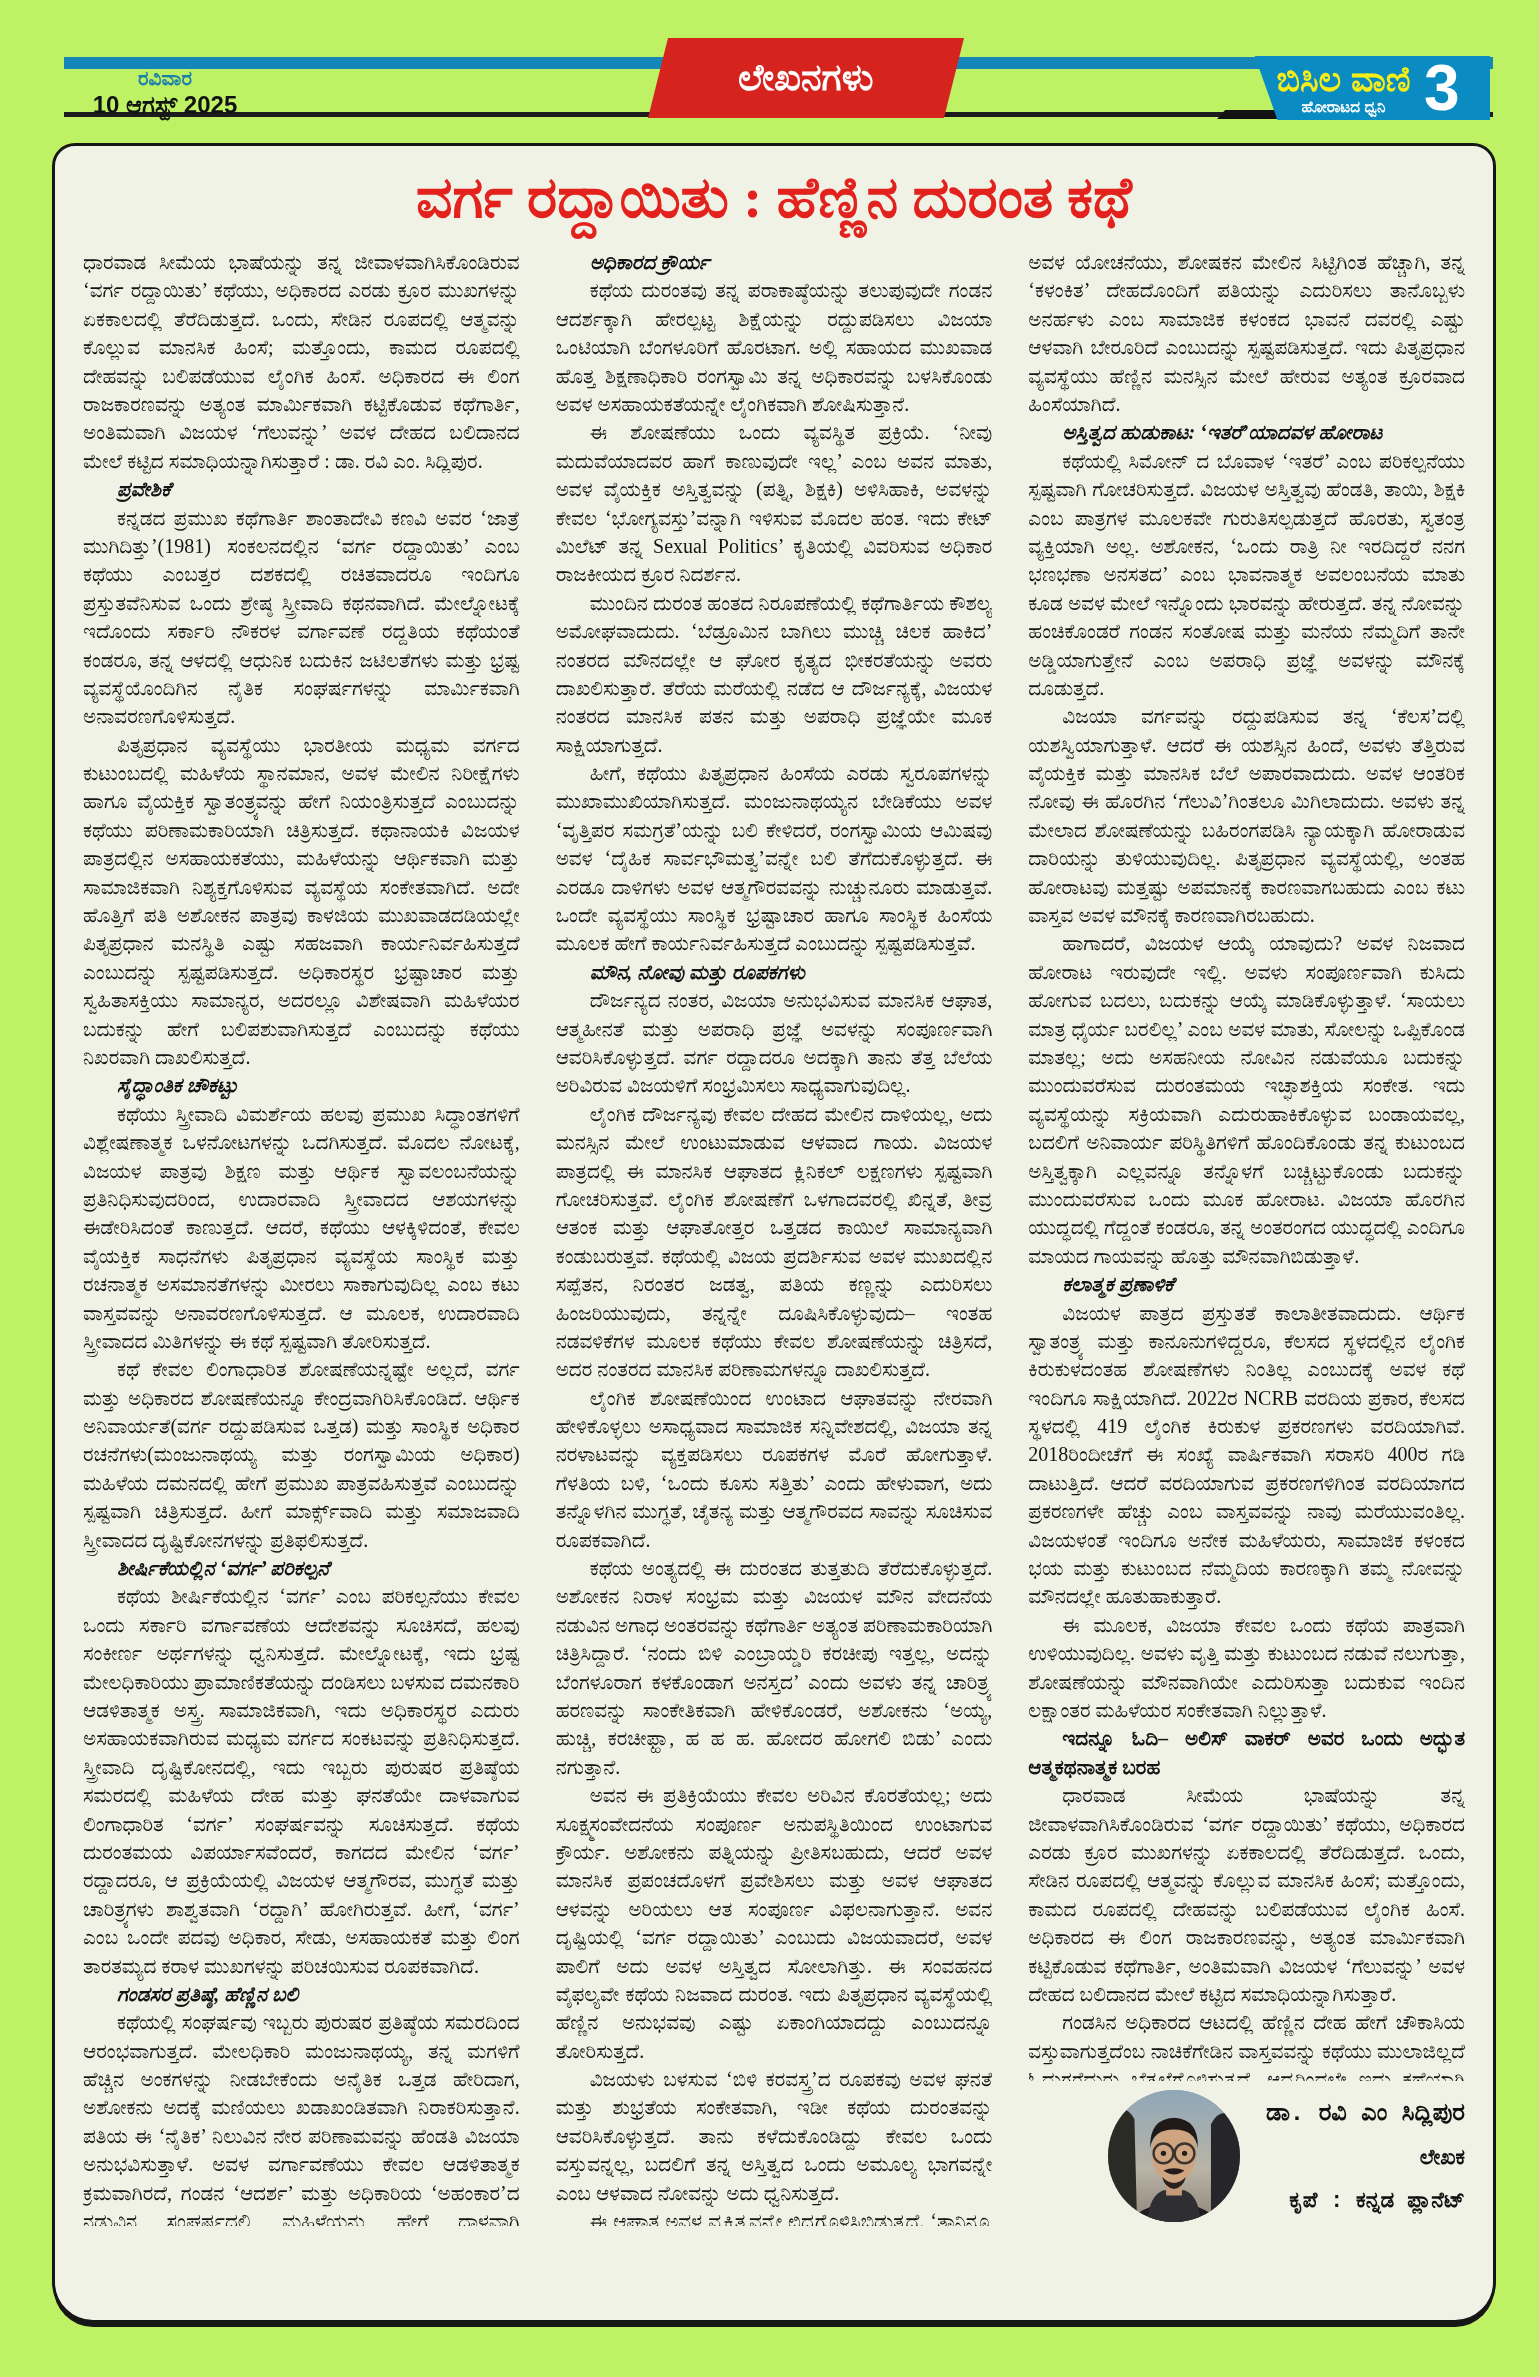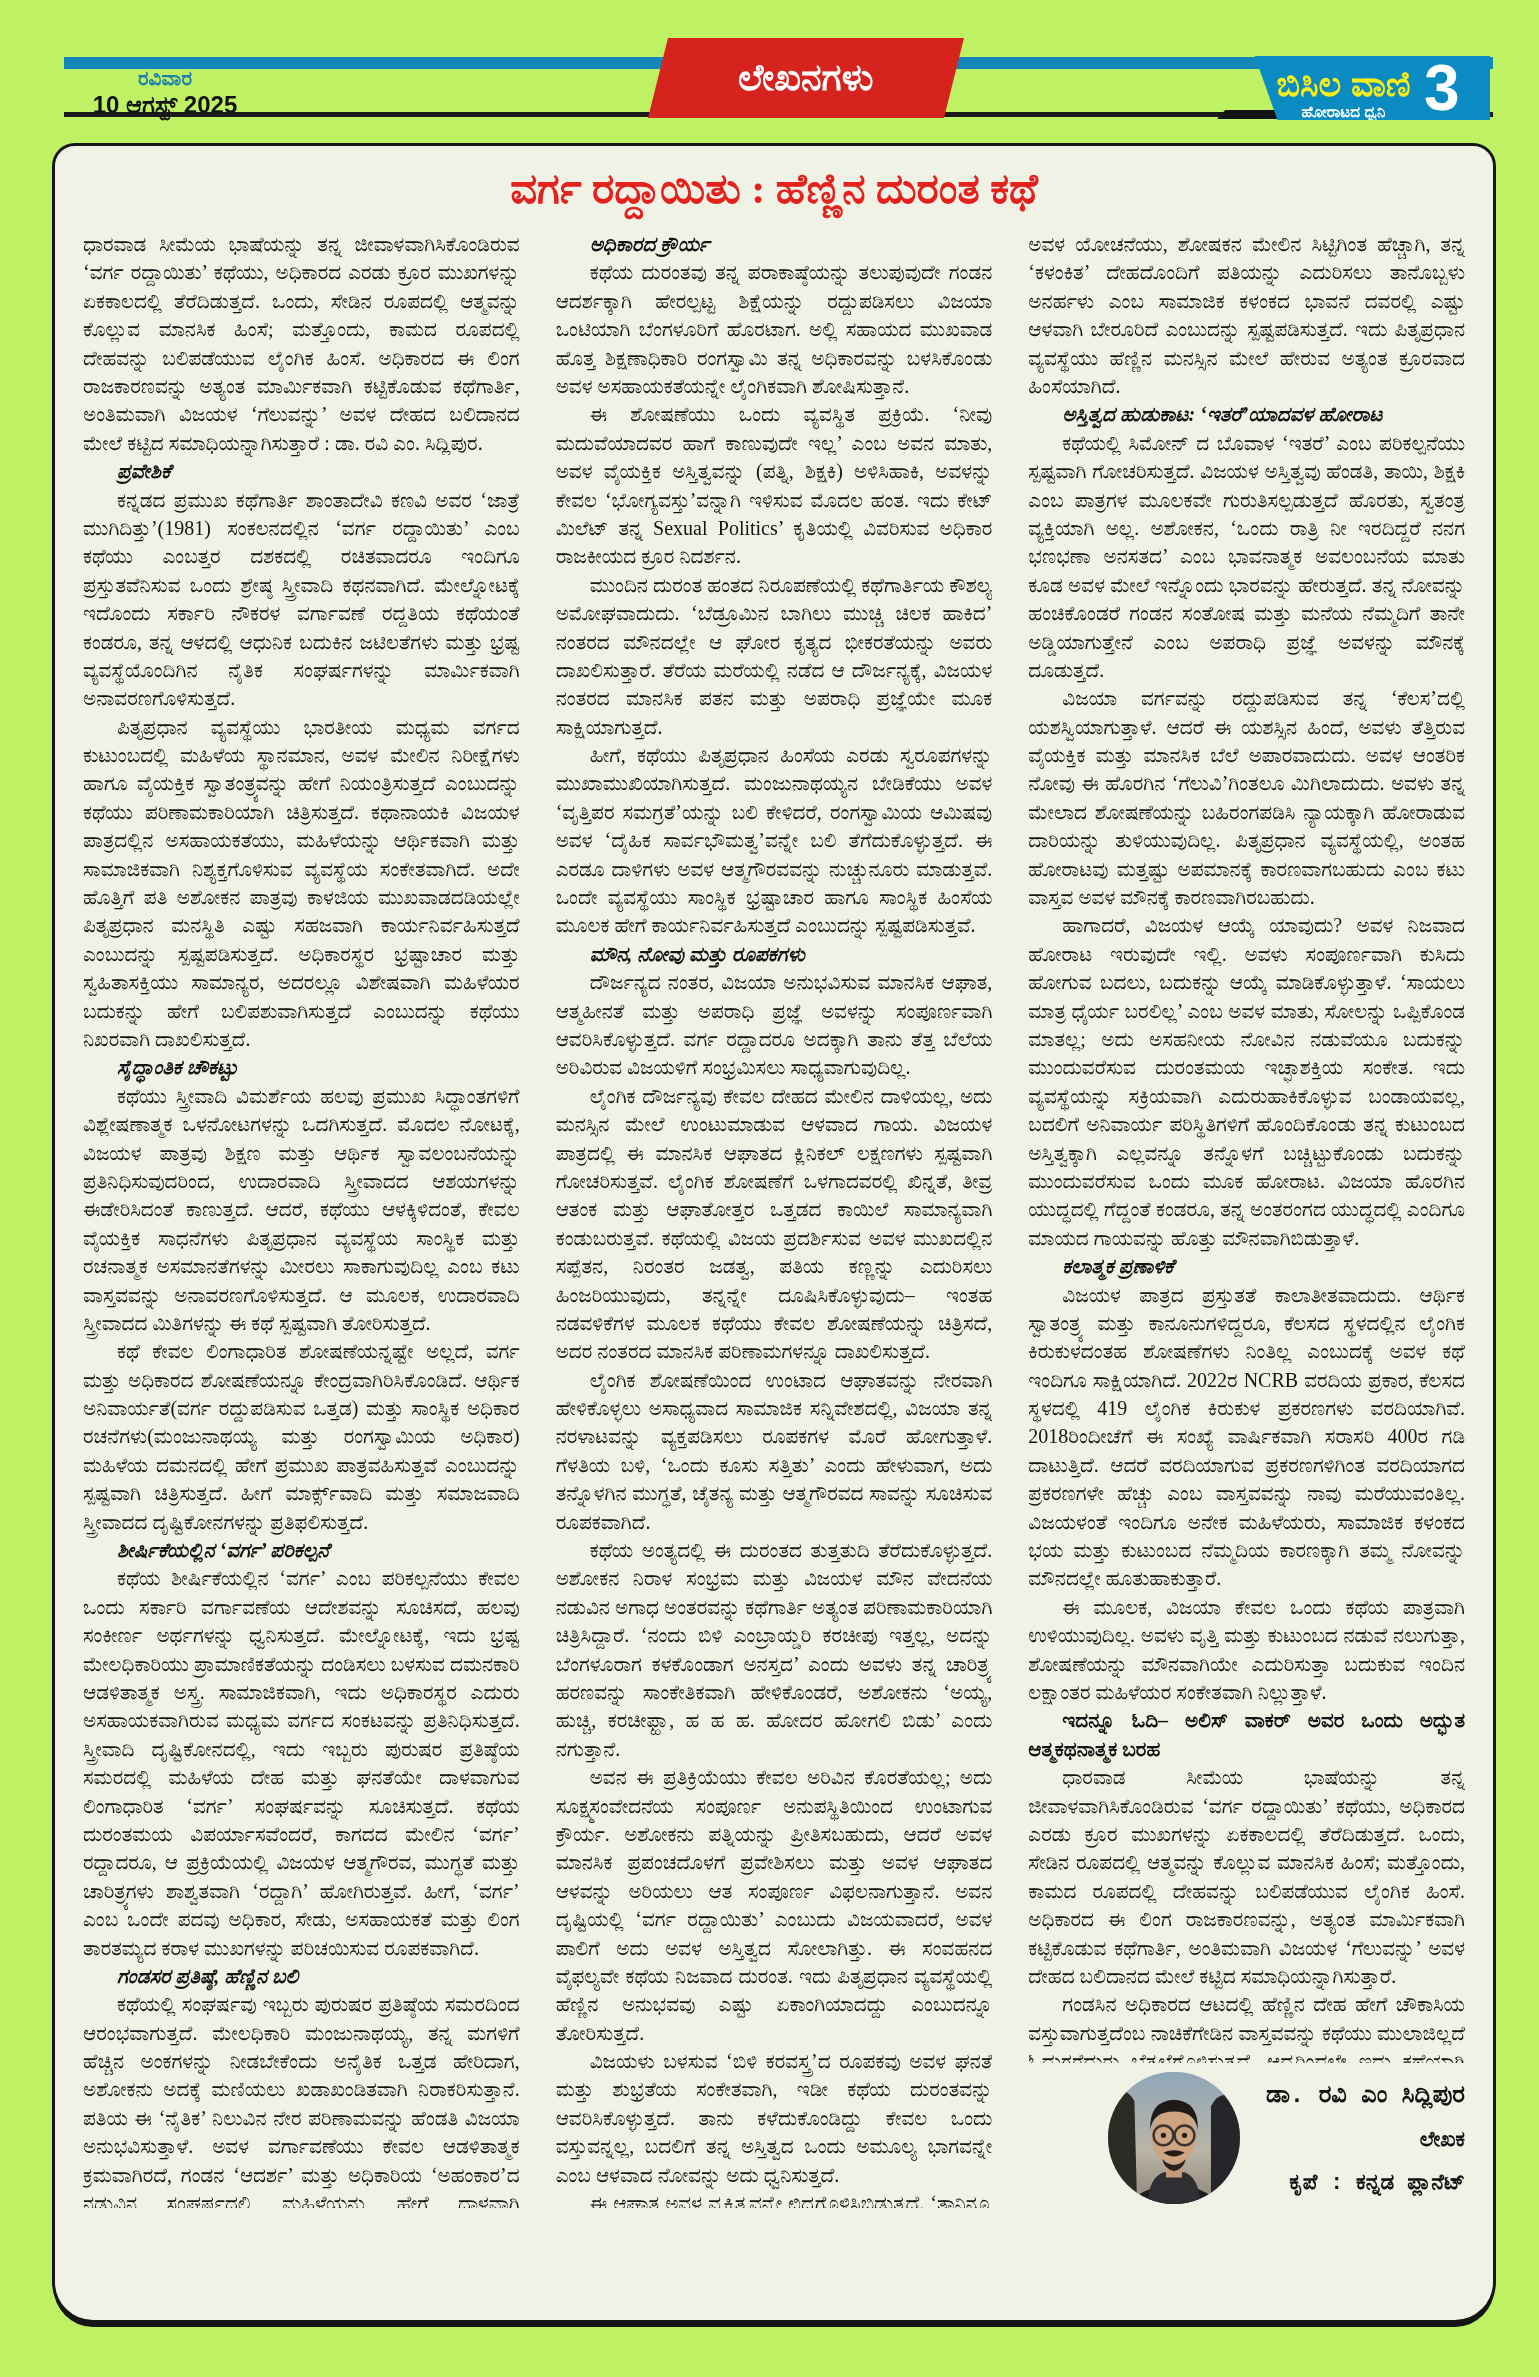--- a/index.html
+++ b/index.html
@@ -9,33 +9,33 @@
   .blue-stripe{position:absolute;left:64px;top:57px;width:1429px;height:12.3px;background:#1486b8;}
   .black-stripe{position:absolute;left:64px;top:112px;width:1429px;height:5.4px;background:#1c1c1c;}
   .date-block{position:absolute;left:54px;top:67px;width:222px;text-align:center;line-height:1.1;}
   .day{color:#1b7fad;font-weight:bold;font-size:20px;font-family:"Liberation Sans",sans-serif;}
   .date{color:#121212;font-weight:bold;font-size:24px;margin-top:3.1px;font-family:"Liberation Sans",sans-serif;}
   .section-ribbon{position:absolute;left:658px;top:38px;width:296px;height:80px;background:#d6231e;
         transform:skewX(-14deg);display:flex;align-items:center;justify-content:center;}
   .section-ribbon span{transform:skewX(14deg);color:#ffffff;font-weight:bold;font-size:37px;
         font-family:"Liberation Sans",sans-serif;}
   .masthead-box{position:absolute;left:1237px;top:56px;width:253px;height:64px;background:#0a8cc2;
-        clip-path:polygon(7% 0,100% 0,100% 100%,16% 100%);display:flex;align-items:flex-end;}
+        clip-path:polygon(7% 0,100% 0,100% 100%,16% 100%);display:flex;align-items:center;}
   .masthead-left{flex:1;text-align:center;padding-left:26px;line-height:1.05;}
   .paper-name{color:#f7ee17;font-weight:bold;font-size:35px;font-family:"Liberation Sans",sans-serif;}
   .tagline{color:#ffffff;font-weight:bold;font-size:15.3px;margin-top:1.5px;font-family:"Liberation Sans",sans-serif;}
   .page-num{width:66px;color:#ffffff;font-weight:bold;font-size:64px;line-height:64px;
         font-family:"Liberation Sans",sans-serif;text-align:left;}
   .masthead-wedge{position:absolute;left:1221px;top:110px;width:60px;height:9.2px;background:#131313;
         transform:skewX(-42deg);}
   
   .article-box{position:absolute;left:52px;top:143px;width:1444px;height:2180px;background:#f0f2e6;
         border:3.1px solid #161616;border-radius:23px 23px 41px 41px;overflow:hidden;
         box-shadow:0 5.4px 0 -1.5px #161616;box-sizing:border-box;}
-  .headline{margin:18.4px 12.3px 4.6px;text-align:center;font-weight:bold;font-size:42px;line-height:1.2;
+  .headline{margin:18.4px 12.3px 4.6px;text-align:center;font-weight:bold;font-size:57px;line-height:1.2;
         color:#e3211d;white-space:nowrap;}
   .cols{display:flex;gap:36px;padding:10.7px 28px 0;height:1978px;}
   .col{flex:1 1 0;min-width:0;text-align:justify;font-size:20px;line-height:1.42;color:#141414;
         overflow:hidden;}
   .col p{margin:0;}
   .para{text-indent:34px;}
   .cont{text-indent:0;}
   .lead{text-indent:0;}
   .subhead{text-indent:34px;font-weight:bold;font-style:italic;}
   .readalso{text-indent:34px;font-weight:bold;}

